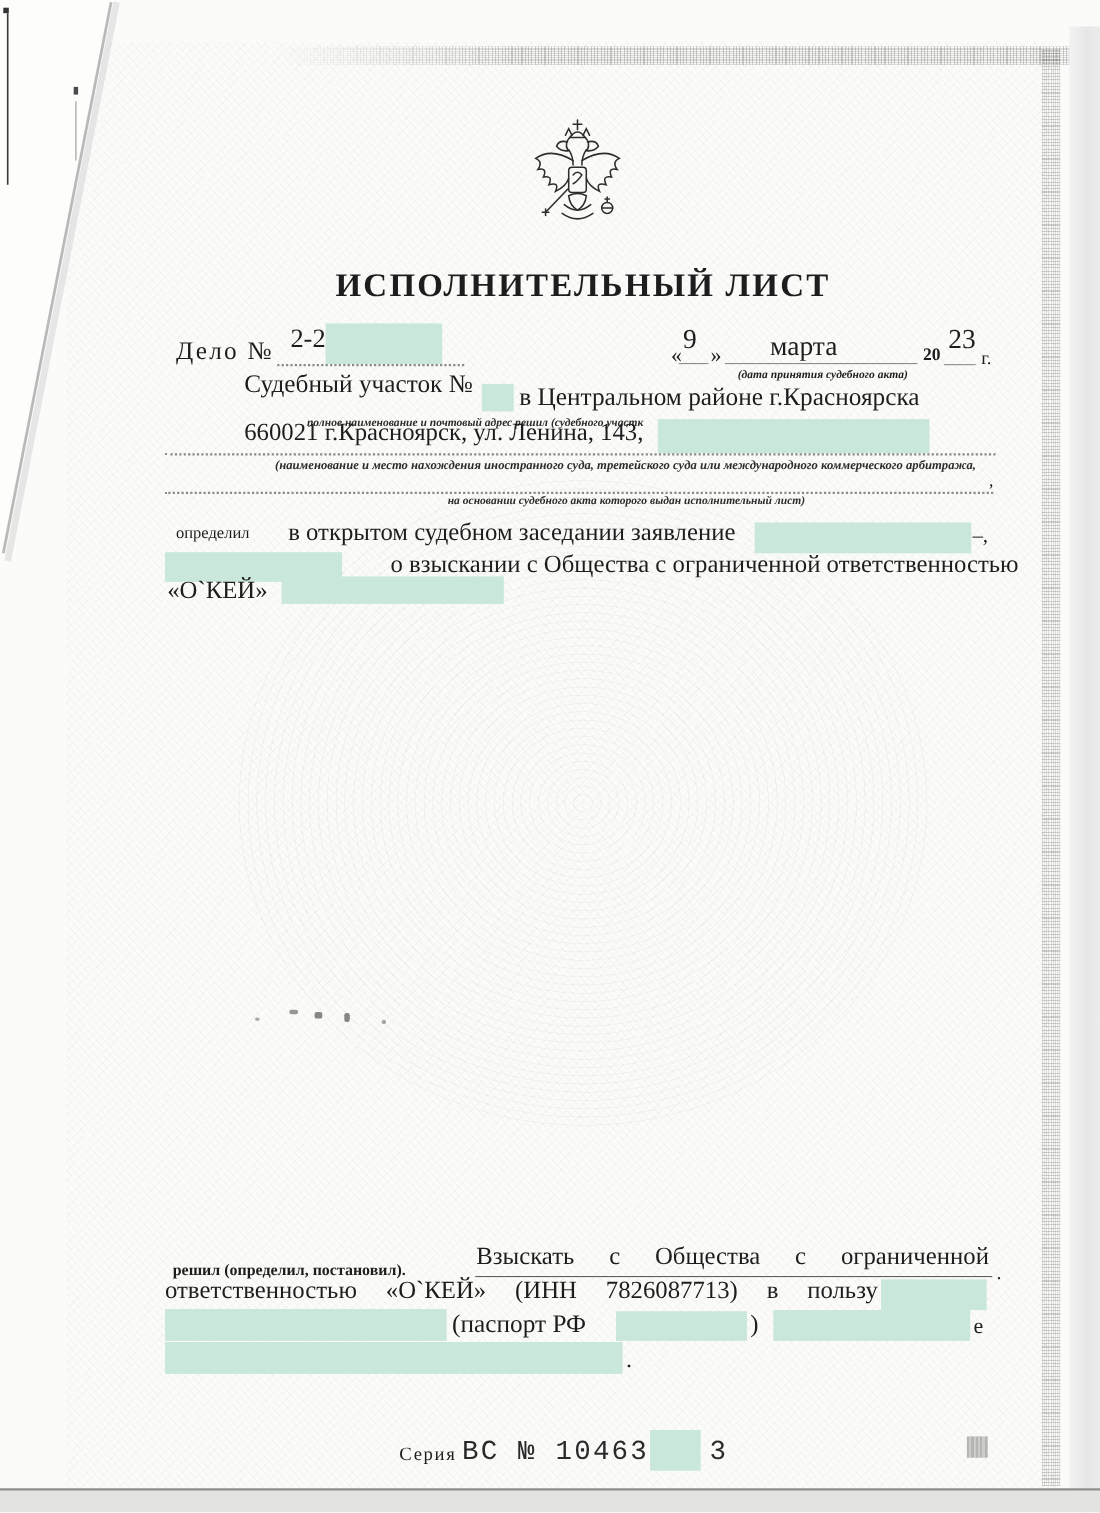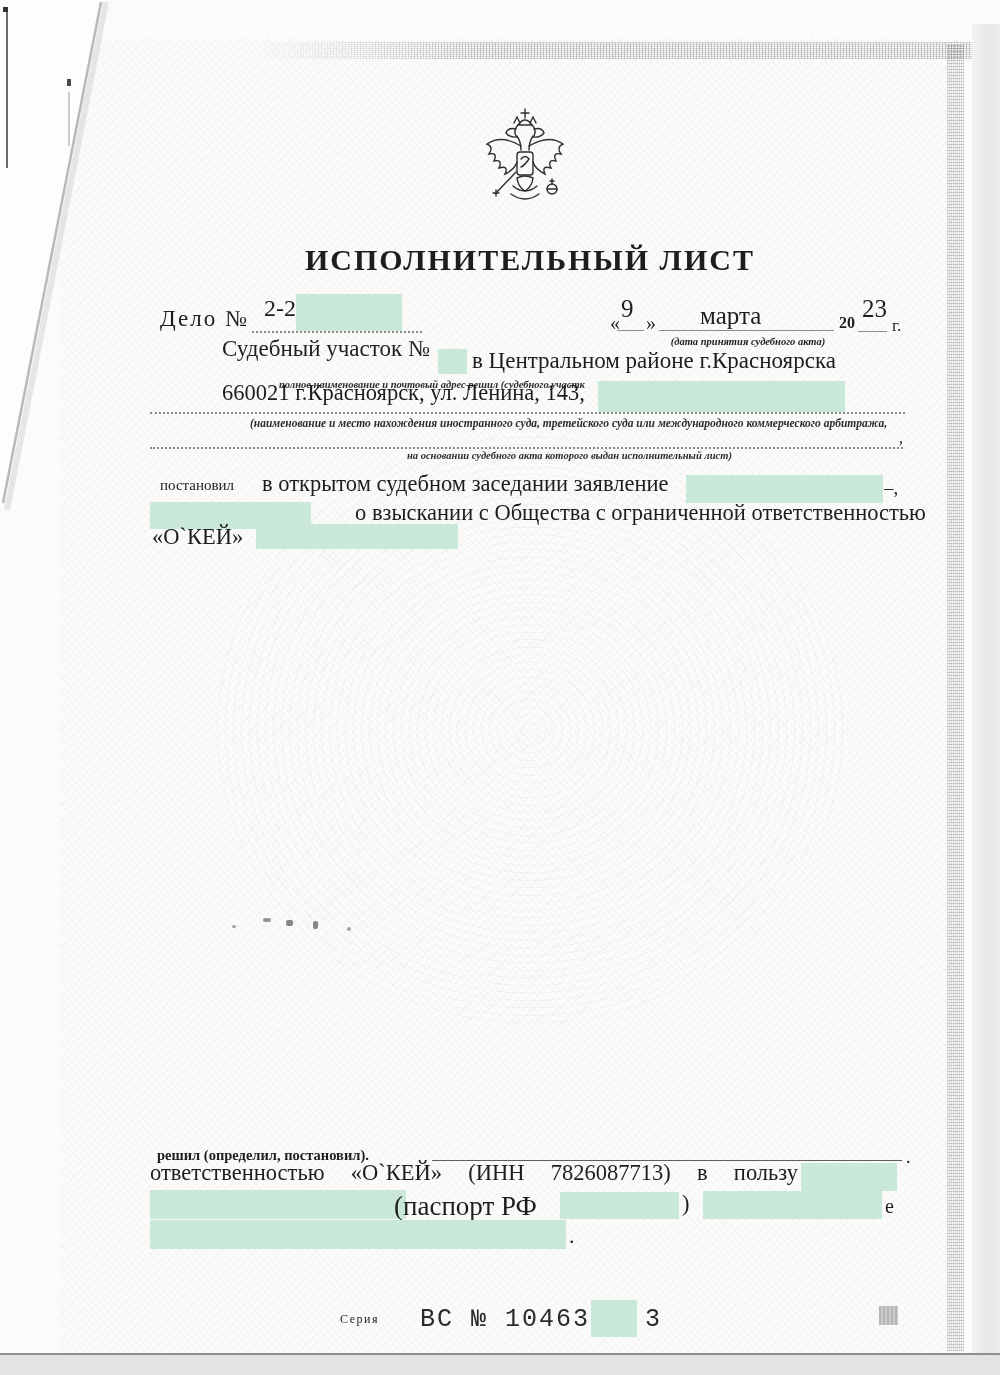--- a/index.html
+++ b/index.html
@@ -150,53 +150,54 @@
   <div class="abs hint" style="left:279px;top:379px;font-size:10.5px;">полное наименование и почтовый адрес решил (судебного участк</div>
   <div class="abs fs22" style="left:222px;top:380px;font-size:22.5px;">660021 г.Красноярск, ул. Ленина, 143,</div>
   <div class="redact" style="left:598px;top:381px;width:247px;height:31px;"></div>
 
   <div class="dotline" style="left:150px;top:412px;width:755px;"></div>
   <div class="abs hint" style="left:223px;top:417px;font-size:11.5px;margin-left:27px;">(наименование и место нахождения иностранного суда, третейского суда или международного коммерческого арбитража,</div>
   <div class="abs" style="left:899px;top:429px;font-size:16px;">,</div>
   <div class="dotline" style="left:150px;top:447px;width:753px;"></div>
   <div class="abs hint" style="left:407px;top:450px;font-size:10.5px;">на основании судебного акта которого выдан исполнительный лист)</div>
 
-  <div class="abs" style="left:160px;top:477px;font-size:15px;">постановил</div>
+  <div class="abs" style="left:160px;top:477px;font-size:15px;">определил</div>
   <div class="abs fs22" style="left:262px;top:471px;font-size:22.5px;">в открытом судебном заседании заявление</div>
   <div class="redact" style="left:686px;top:475px;width:197px;height:28px;"></div>
   <div class="abs" style="left:884px;top:477px;font-size:19px;">–,</div>
 
   <div class="redact" style="left:150px;top:502px;width:161px;height:27px;"></div>
   <div class="abs fs22" style="left:355px;top:500px;font-size:22.5px;">о взыскании с Общества с ограниченной ответственностью</div>
 
   <div class="abs fs22" style="left:152px;top:524px;font-size:22.5px;">«О`КЕЙ»</div>
   <div class="redact" style="left:256px;top:524px;width:202px;height:25px;"></div>
 
   <div class="speck" style="left:232px;top:925px;width:4px;height:3px;opacity:.5;"></div>
   <div class="speck" style="left:263px;top:918px;width:8px;height:4px;opacity:.6;"></div>
   <div class="speck" style="left:286px;top:920px;width:7px;height:6px;opacity:.7;"></div>
   <div class="speck" style="left:313px;top:921px;width:5px;height:8px;opacity:.7;"></div>
   <div class="speck" style="left:347px;top:927px;width:4px;height:4px;opacity:.5;"></div>
 
+  <div class="abs decision1">Взыскать с Общества с ограниченной</div>
   <div class="abs" style="left:157px;top:1147px;font-size:14.5px;font-weight:bold;">решил (определил, постановил).</div>
   <div class="thinline" style="left:432px;top:1160px;width:470px;border-bottom-color:#5f5f5f;"></div>
   <div class="abs" style="left:906px;top:1147px;font-size:18px;">.</div>
 
   <div class="abs decision2">ответственностью «О`КЕЙ» (ИНН 7826087713) в пользу</div>
   <div class="redact" style="left:801px;top:1163px;width:96px;height:28px;"></div>
 
   <div class="redact" style="left:150px;top:1190px;width:256px;height:29px;"></div>
-  <div class="abs fs22" style="left:394px;top:1191px;font-size:27px;">(паспорт РФ</div>
+  <div class="abs fs22" style="left:411px;top:1191px;font-size:23px;">(паспорт РФ</div>
   <div class="redact" style="left:560px;top:1192px;width:119px;height:27px;"></div>
   <div class="abs fs22" style="left:682px;top:1191px;font-size:22.5px;">)</div>
   <div class="redact" style="left:703px;top:1191px;width:179px;height:28px;"></div>
   <div class="abs" style="left:885px;top:1195px;font-size:20px;">е</div>
 
   <div class="redact" style="left:150px;top:1220px;width:416px;height:29px;"></div>
   <div class="abs" style="left:569px;top:1223px;font-size:22px;">.</div>
 
-  <div class="abs" style="left:340px;top:1312px;font-size:12px;letter-spacing:1.5px;">Серия</div>
+  <div class="abs" style="left:363px;top:1312px;font-size:17px;letter-spacing:1.5px;">Серия</div>
   <div class="abs mono" style="left:420px;top:1305px;font-size:25px;letter-spacing:2px;color:#2a2a2a;">ВС № 10463</div>
   <div class="redact" style="left:591px;top:1300px;width:46px;height:37px;"></div>
   <div class="abs mono" style="left:645px;top:1305px;font-size:25px;color:#2a2a2a;">3</div>
   <div class="abs gray-square"></div>
 
 </div>
 
 </body></html>

